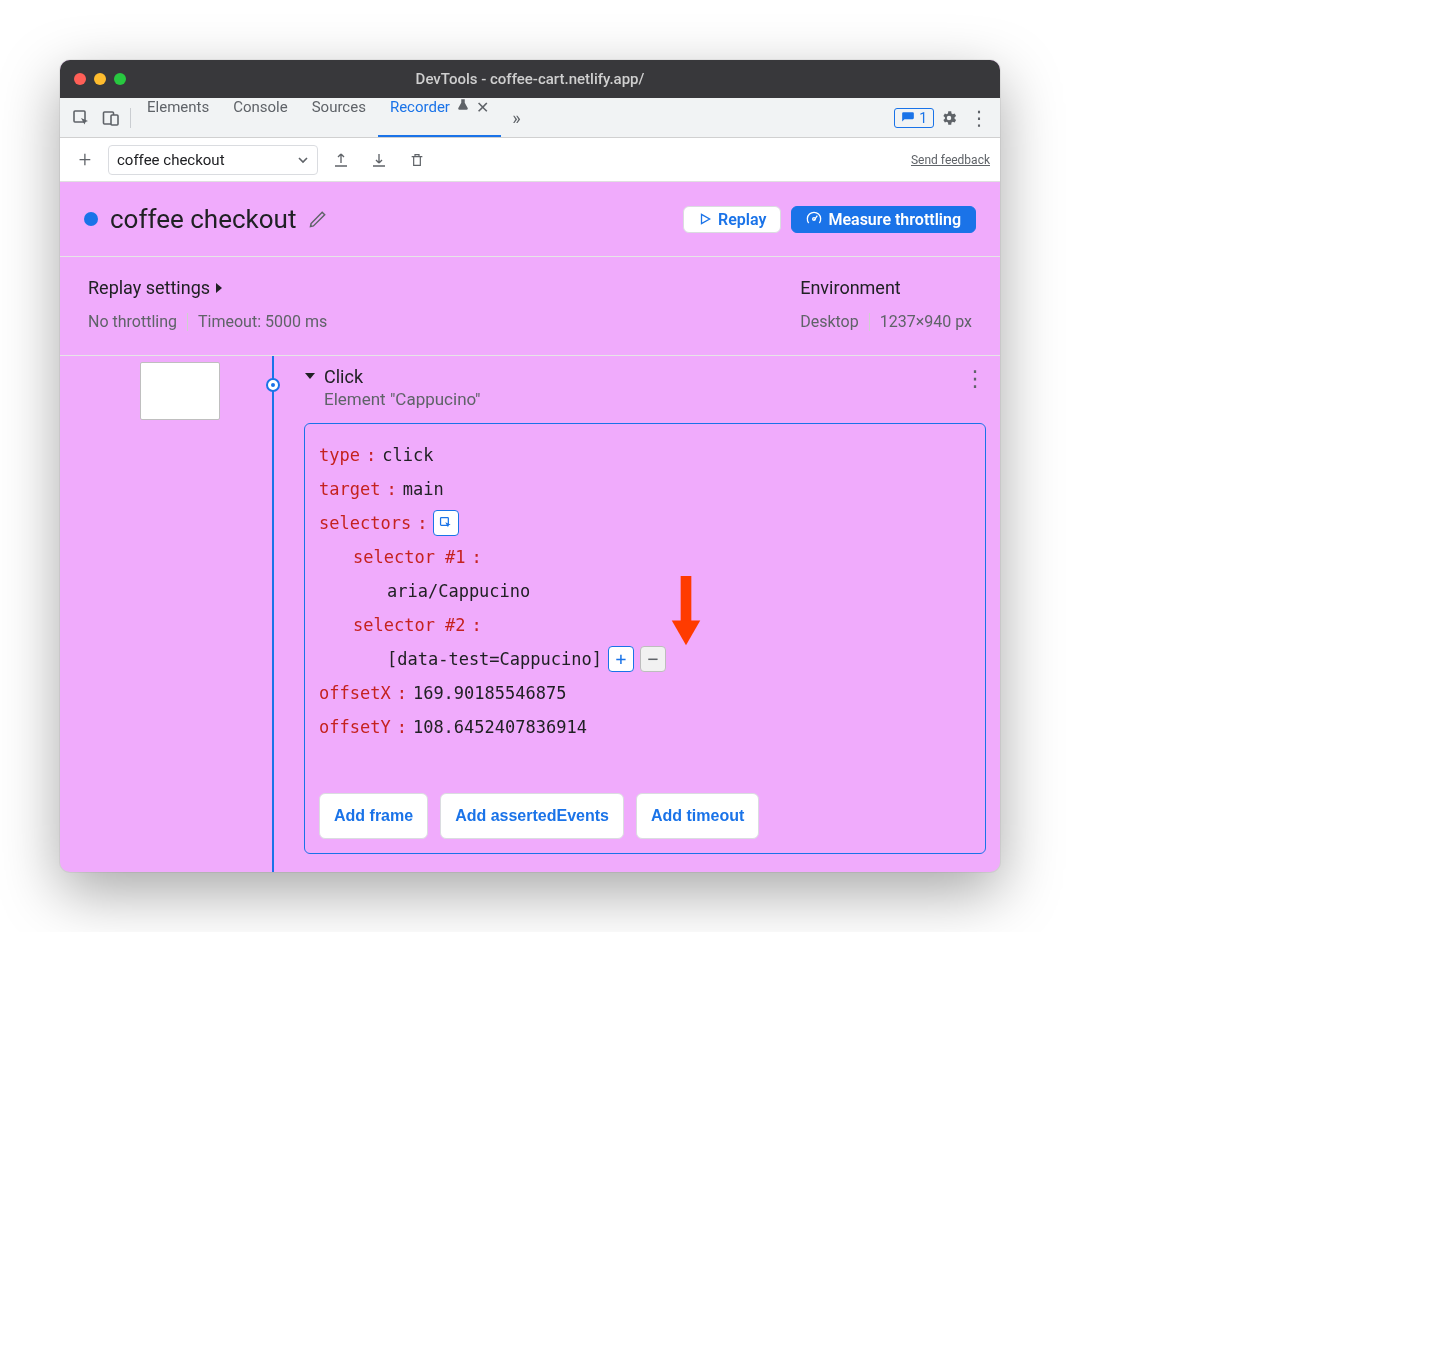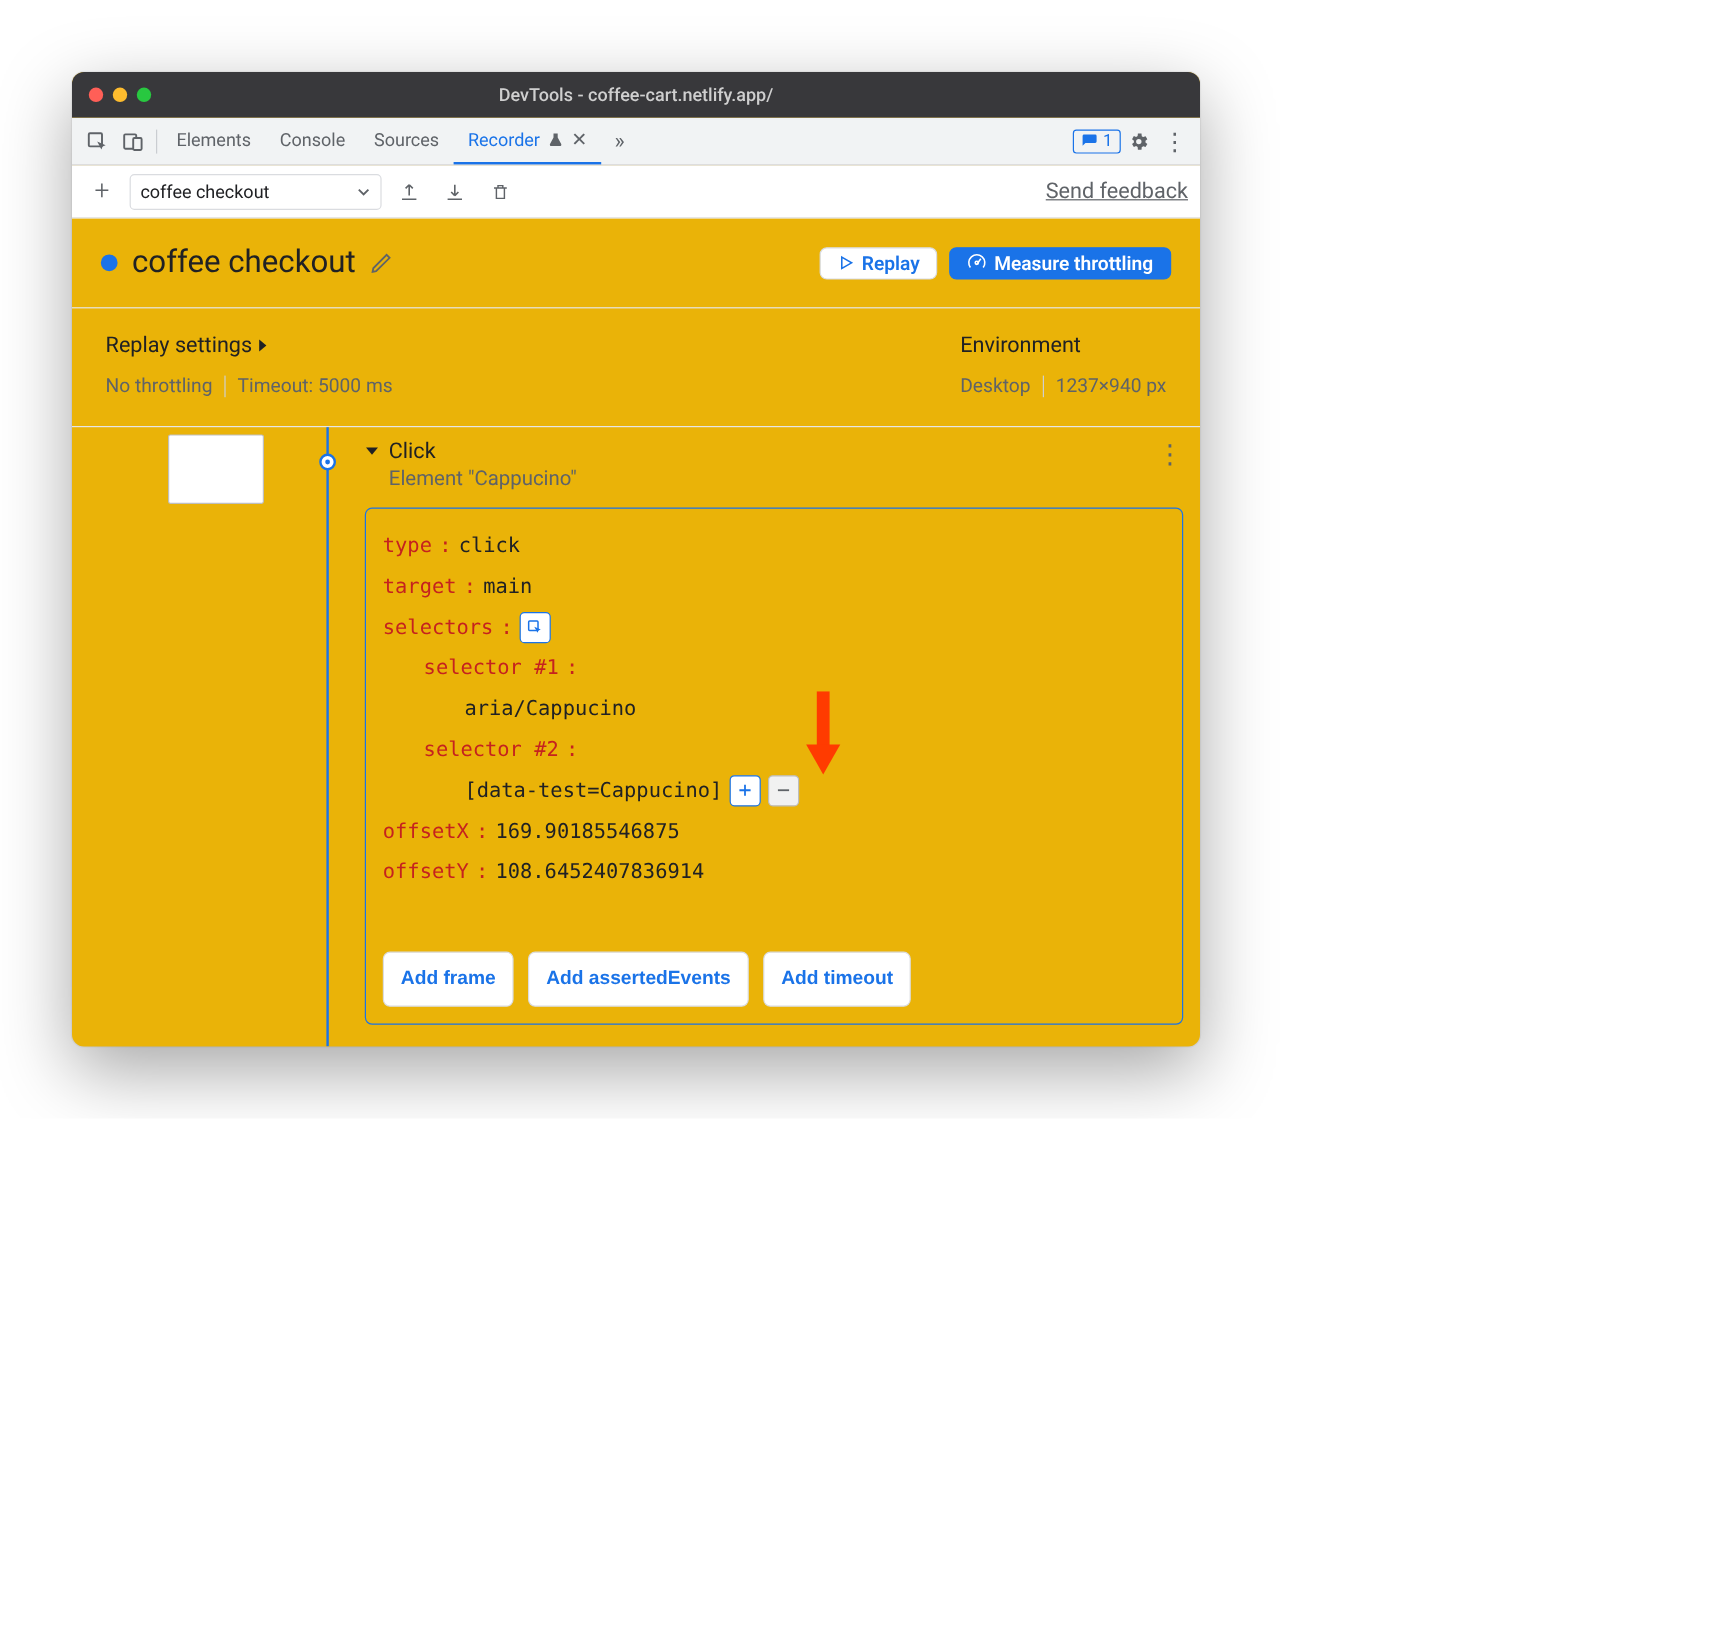--- a/index.html
+++ b/index.html
@@ -8,21 +8,21 @@
     background: #fff;
     padding: 60px;
     font-size: 16px;
     color: #202124;
   }
   .window {
     width: 940px;
     border-radius: 10px;
     overflow: hidden;
     box-shadow: 0 20px 60px rgba(0,0,0,0.35), 0 0 0 1px rgba(0,0,0,0.05);
-    background: #eab308;
+    background: #f0abfc;
   }
   
   .titlebar {
     background: #38383b;
     height: 38px;
     display: flex;
     align-items: center;
     padding: 0 14px;
     position: relative;
   }
@@ -45,22 +45,22 @@
     padding: 0 6px;
   }
   .toolbar-iconbtn {
     width: 30px; height: 30px; display: flex; align-items: center; justify-content: center;
     color: #5f6368; cursor: pointer; border-radius: 2px;
   }
   .tabstrip .divider {
     width: 1px; height: 20px; background: #cacdd1; margin: 0 4px;
   }
   .tab {
-    padding: 13px 12px; height: 100%;
-    display: flex; align-items: center; gap: 6px;
+    padding: 0 12px; height: 100%;
+    display: flex; gap: 6px;
     color: #5f6368; font-size: 15px; cursor: pointer;
     border-bottom: 2px solid transparent;
   }
   .tab.active { color: #1a73e8; border-bottom-color: #1a73e8; }
   .spacer { flex: 1; }
   .badge-issues {
     display: flex; align-items: center; gap: 4px;
     border: 1px solid #1a73e8; color: #1a73e8;
     padding: 1px 6px; border-radius: 3px; font-size: 14px; cursor: pointer;
   }
@@ -71,21 +71,21 @@
     border-bottom: 1px solid #e0e0e0;
     background: #fff;
   }
   .combo {
     display: flex; align-items: center; justify-content: space-between;
     border: 1px solid #dadce0; border-radius: 4px;
     height: 30px; width: 210px; padding: 0 8px; cursor: pointer;
     font-size: 15px;
   }
   .rec-toolbar .link-right {
-    margin-left: auto; color: #5f6368; font-size: 18px;
+    margin-left: auto; color: #5f6368; font-size: 12px;
     text-decoration: underline; cursor: pointer;
   }
   
   .rec-header {
     display: flex; align-items: center;
     padding: 22px 24px;
     border-bottom: 1px solid #e6e6e6;
     gap: 12px;
   }
   .dot { width: 14px; height: 14px; border-radius: 50%; background: #1a73e8; }

